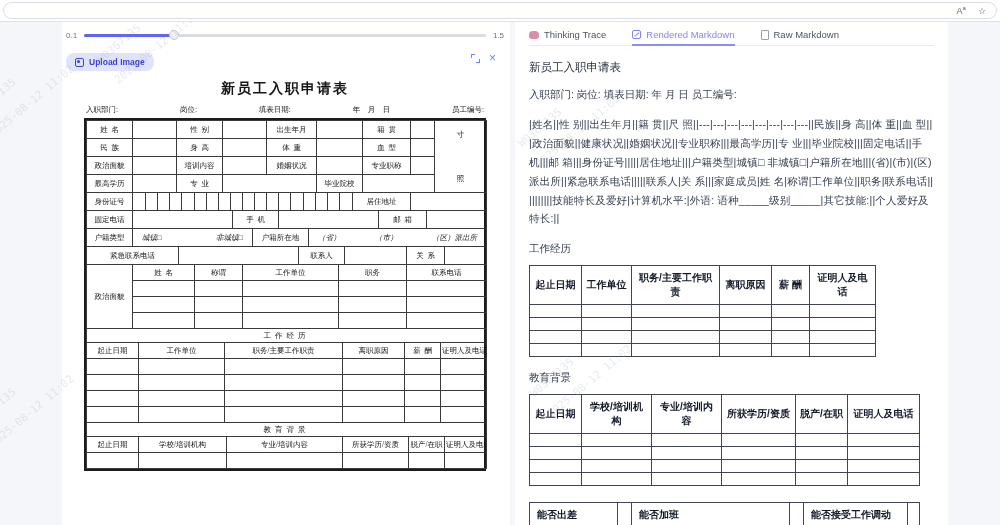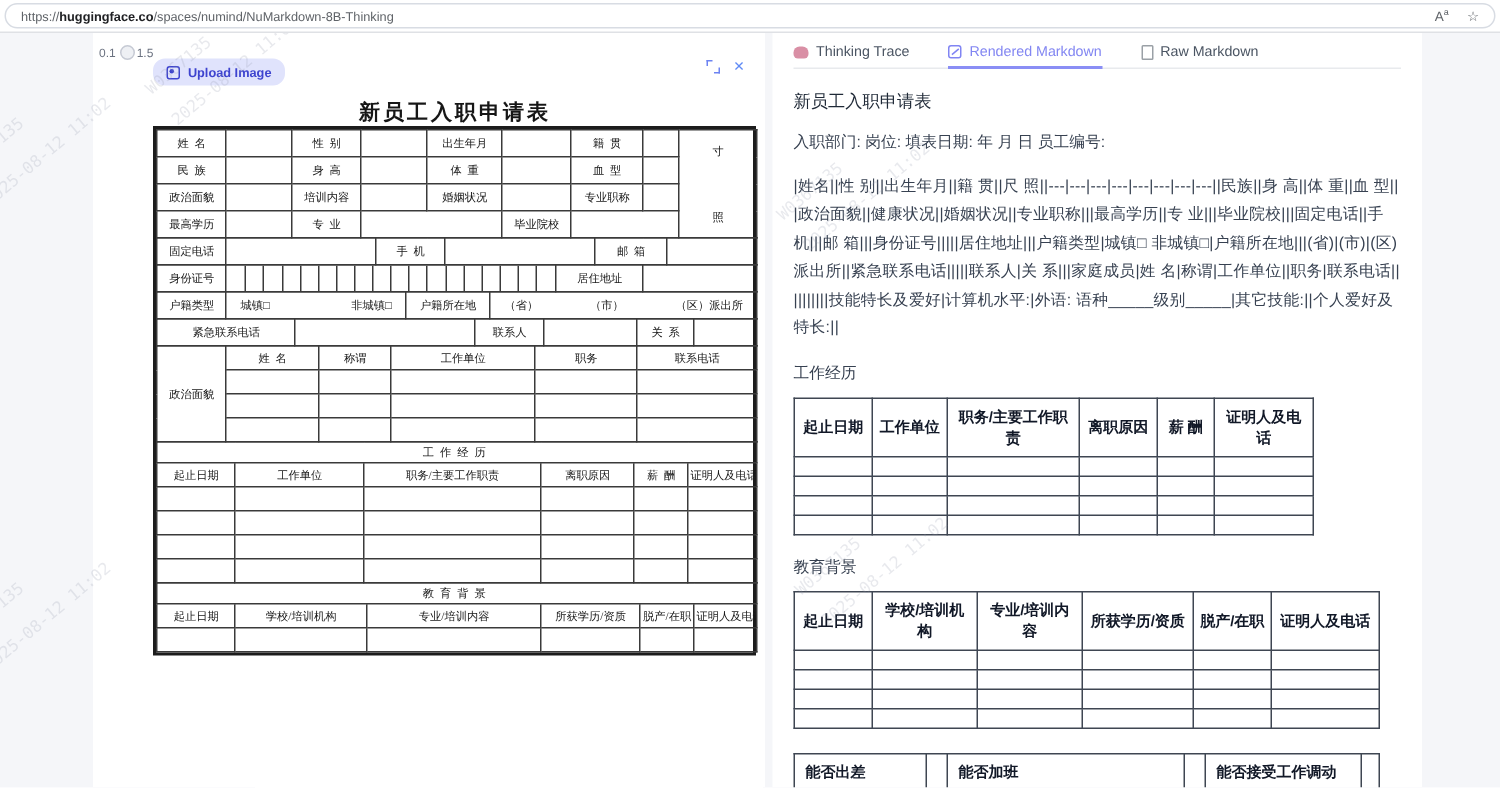--- a/index.html
+++ b/index.html
@@ -23,21 +23,21 @@
                  background:#fff; }
   .right-panel { position:absolute; left:515px; top:0; width:433px; height:100%;
                  background:#fff; padding:0 14px; }
 
   
   .wm { position:absolute; z-index:9; pointer-events:none; color:#8e94a8;
         opacity:.20; font-size:11px; line-height:27px; white-space:pre;
         transform:rotate(-40deg); font-family:"DejaVu Sans Mono", monospace; }
 
   
-  .left-inner { padding:6px 6px 0 4px; height:100%; display:flex; flex-direction:row; }
+  .left-inner { padding:6px 6px 0 4px; height:100%; display:flex; flex-direction:column; }
   .slider-row { display:flex; align-items:center; gap:7px; height:14px; }
   .slider-lab { font-size:8px; color:#6b7280; }
   .slider-track { flex:1; height:3px; border-radius:2px; background:#d9dce3; position:relative; }
   .slider-fill { position:absolute; left:0; top:0; height:3px; width:22%;
                  background:#5f66ef; border-radius:2px; }
   .slider-handle { position:absolute; left:22%; top:50%; transform:translate(-4px,-50%);
                    width:10px; height:10px; border-radius:50%; background:#eef0f4;
                    border:1px solid #c6cad4; }
   .gen-btn { margin-top:10px; height:23px; background:#636cf2; color:#fff;
              border:none; border-radius:6px; font-size:10.5px; font-weight:bold;
@@ -72,21 +72,21 @@
                  height:18px; padding:0 1px; white-space:pre; overflow:hidden;
                  font-family:"Liberation Serif", serif; color:#161616; }
   .form-box td.sect { height:14px; letter-spacing:4px; }
   .form-box td.small { height:16px; }
   .photo-cell { vertical-align:middle; }
   .photo-cell div { display:flex; flex-direction:column; justify-content:space-between;
                     height:62px; padding:4px 0; }
   .digit-strip { display:flex; height:17px; }
   .digit-strip span { flex:1; border-left:1px solid #3a3a3a; }
   .digit-strip span:first-child { border-left:none; }
-  .spread { display:flex; justify-content:space-between; padding:0 8px; }
+  .spread { display:flex; justify-content:space-between; padding:0 8px;font-style:italic; }
   .lefttxt { text-align:left !important; padding-left:5px !important; }
 
   
   .tabs-row { display:flex; gap:26px; align-items:center; height:24px;
               border-bottom:1px solid #e8eaed; padding-top:2px; }
   .tab { display:flex; align-items:center; gap:5px; font-size:9.5px; color:#4b5563;
          height:100%; }
   .tab.active { color:#8286f2; border-bottom:2px solid #8a8ef5; margin-bottom:-1px; }
   .icon-brain { width:10px; height:8px; border-radius:4px 4px 3px 3px; background:#d98fa5; }
   .icon-md { width:9px; height:9px; border:1.3px solid #8185f3; border-radius:2px;
@@ -105,21 +105,20 @@
   .md-table th, .md-table td { border:1px solid #3f4652; font-size:10px; color:#111827; }
   .md-table th { font-weight:bold; padding:5px 4px; text-align:center; }
   .md-table td { height:13px; padding:2px 4px; }
   .md-table th.txt { text-align:left; padding:5px 7px; }
 </style>
 </head>
 <body>
 
 <div class="browser-bar">
   <div class="addr-pill">
-    <span class="addr-url"><span>https://</span><b>huggingface.co</b><span>/spaces/numind/NuMarkdown-8B-Thinking</span></span>
     <span class="addr-icons">
       <span class="icon-textsize"><span>A</span><sup>a</sup></span>
       <span>☆</span>
     </span>
   </div>
 </div>
 
 <div class="app">
 
   <div class="wm" style="left:-30px; top:42px;"><span>W0367135</span><br><span>2025-08-12 11:02</span></div>
@@ -146,20 +145,27 @@
           <span class="icon-image"></span>
           <span>Upload Image</span>
         </button>
         <div class="corner-icons">
           <span class="icon-fullscreen"></span>
           <span class="icon-close">×</span>
         </div>
 
         <div class="form-wrap">
           <div class="form-title">新员工入职申请表</div>
+          <div class="form-meta">
+            <span>入职部门:</span>
+            <span>岗位:</span>
+            <span>填表日期:</span>
+            <span>年    月    日</span>
+            <span>员工编号:</span>
+          </div>
 
           <div class="form-box">
 
             <table>
               <colgroup>
                   <col style="width:46px">
                   <col style="width:44px">
                   <col style="width:46px">
                   <col style="width:44px">
                   <col style="width:50px">
@@ -207,50 +213,50 @@
                     <td colspan="2"></td>
                 <td>毕业院校</td>
                     <td colspan="2"></td>
               </tr>
             </tbody>
               </table>
 
             <table>
               <colgroup>
                   <col style="width:46px">
+                  <col style="width:220px">
+                  <col style="width:58px">
+                  <col style="width:76px">
+                </colgroup>
+              <tbody>
+                  <tr>
+                <td>身份证号</td>
+                <td><div class="digit-strip"><span></span><span></span><span></span><span></span><span></span><span></span><span></span><span></span><span></span><span></span><span></span><span></span><span></span><span></span><span></span><span></span><span></span><span></span></div></td>
+                <td>居住地址</td>
+                    <td></td>
+              </tr>
+            </tbody>
+              </table>
+
+            <table>
+              <colgroup>
+                  <col style="width:46px">
                   <col style="width:100px">
                   <col style="width:46px">
                   <col style="width:100px">
                   <col style="width:48px">
                   <col style="width:60px">
                 </colgroup>
               <tbody>
                   <tr>
                 <td>固定电话</td>
                     <td></td>
                 <td>手  机</td>
                     <td></td>
                 <td>邮  箱</td>
-                    <td></td>
-              </tr>
-            </tbody>
-              </table>
-
-            <table>
-              <colgroup>
-                  <col style="width:46px">
-                  <col style="width:220px">
-                  <col style="width:58px">
-                  <col style="width:76px">
-                </colgroup>
-              <tbody>
-                  <tr>
-                <td>身份证号</td>
-                <td><div class="digit-strip"><span></span><span></span><span></span><span></span><span></span><span></span><span></span><span></span><span></span><span></span><span></span><span></span><span></span><span></span><span></span><span></span><span></span><span></span></div></td>
-                <td>居住地址</td>
                     <td></td>
               </tr>
             </tbody>
               </table>
 
             <table>
               <colgroup>
                   <col style="width:46px">
                   <col style="width:120px">
                   <col style="width:56px">

